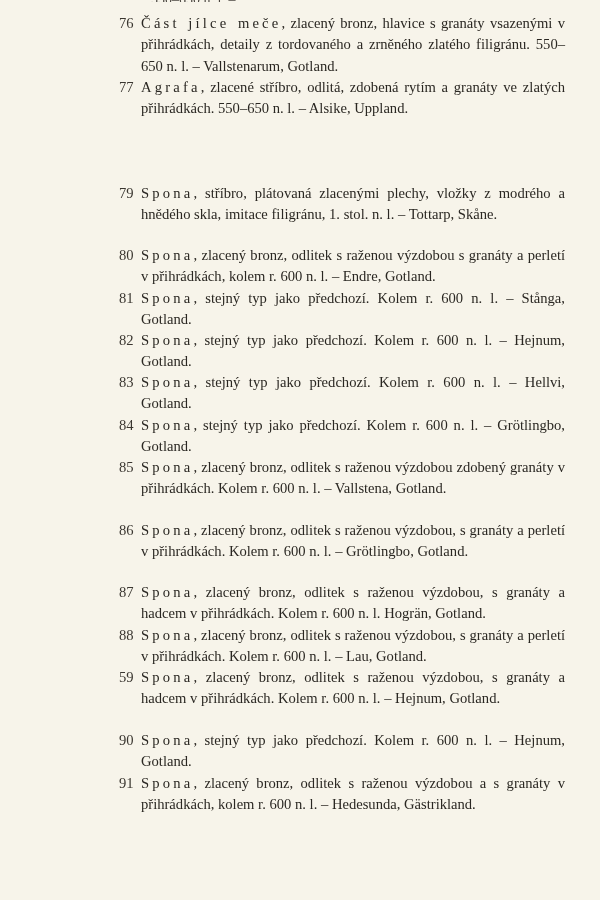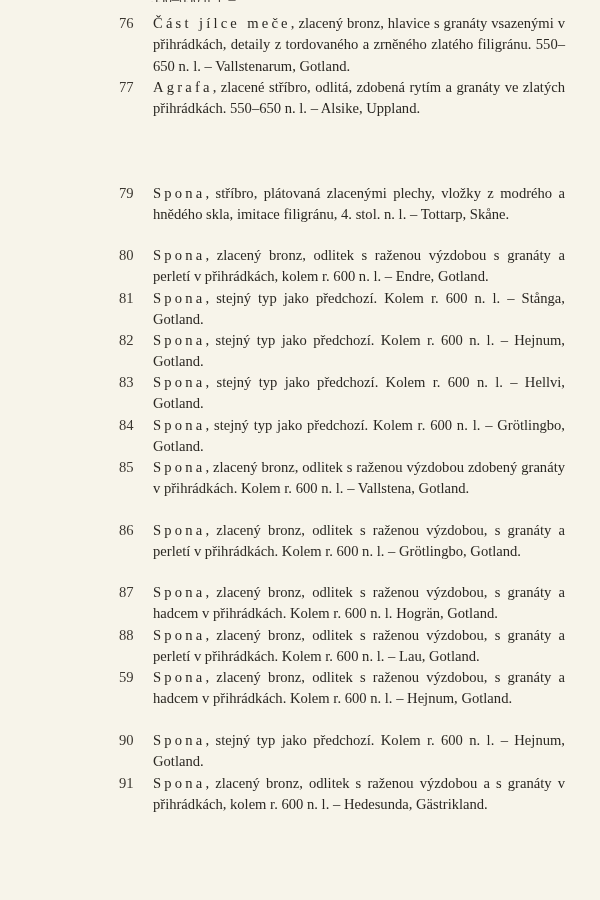--- a/index.html
+++ b/index.html
@@ -10,21 +10,21 @@
     color: #2a2722;
     position: relative;
   }
   .page { position: absolute; left: 11px; top: 0; width: 600px; height: 900px; }
   .topline {
     position: absolute; left: 140px; top: -8px; width: 240px; height: 10px;
     overflow: hidden; font-size: 14px; color: #4a4640;
   }
   .entry { position: absolute; left: 108px; width: 446px; font-size: 14.6px; line-height: 21.3px; }
   .num { position: absolute; left: 0; top: 0; width: 30px; color: #3a3630; }
-  .text { margin-left: 34px; text-align: justify; font-family: Liberation Serif, serif; }
+  .text { margin-left: 22px; text-align: justify; font-family: Liberation Serif, serif; }
   .spaced { letter-spacing: 3.2px; }
   .right-edge {
     position: absolute; right: 0; top: 0; width: 6px; height: 900px;
     background: linear-gradient(to right, #f7f4ea, #ebe5d4);
   }
 </style>
 </head>
 <body>
 
 <div class="page">
@@ -36,21 +36,21 @@
   </div>
 
   <div class="entry" style="top:77px">
     <span class="num">77</span>
     <div class="text"><span class="spaced">Agrafa</span><span>, zlacené stříbro, odlitá, zdobená rytím a granáty ve zlatých přihrádkách. 550–650 n. l. – Alsike, Uppland.</span></div>
   </div>
 
 
   <div class="entry" style="top:183px">
     <span class="num">79</span>
-    <div class="text"><span class="spaced">Spona</span><span>, stříbro, plátovaná zlacenými plechy, vložky z modrého a hnědého skla, imitace filigránu, 4. stol. n. l. – Tottarp, Skåne.</span></div>
+    <div class="text"><span class="spaced">Spona</span><span>, stříbro, plátovaná zlacenými plechy, vložky z modrého a hnědého skla, imitace filigránu, 1. stol. n. l. – Tottarp, Skåne.</span></div>
   </div>
 
   <div class="entry" style="top:245px">
     <span class="num">80</span>
     <div class="text"><span class="spaced">Spona</span><span>, zlacený bronz, odlitek s raženou výzdobou s granáty a perletí v přihrádkách, kolem r. 600 n. l. – Endre, Gotland.</span></div>
   </div>
 
   <div class="entry" style="top:288px">
     <span class="num">81</span>
     <div class="text"><span class="spaced">Spona</span><span>, stejný typ jako předchozí. Kolem r. 600 n. l. – Stånga, Gotland.</span></div>

